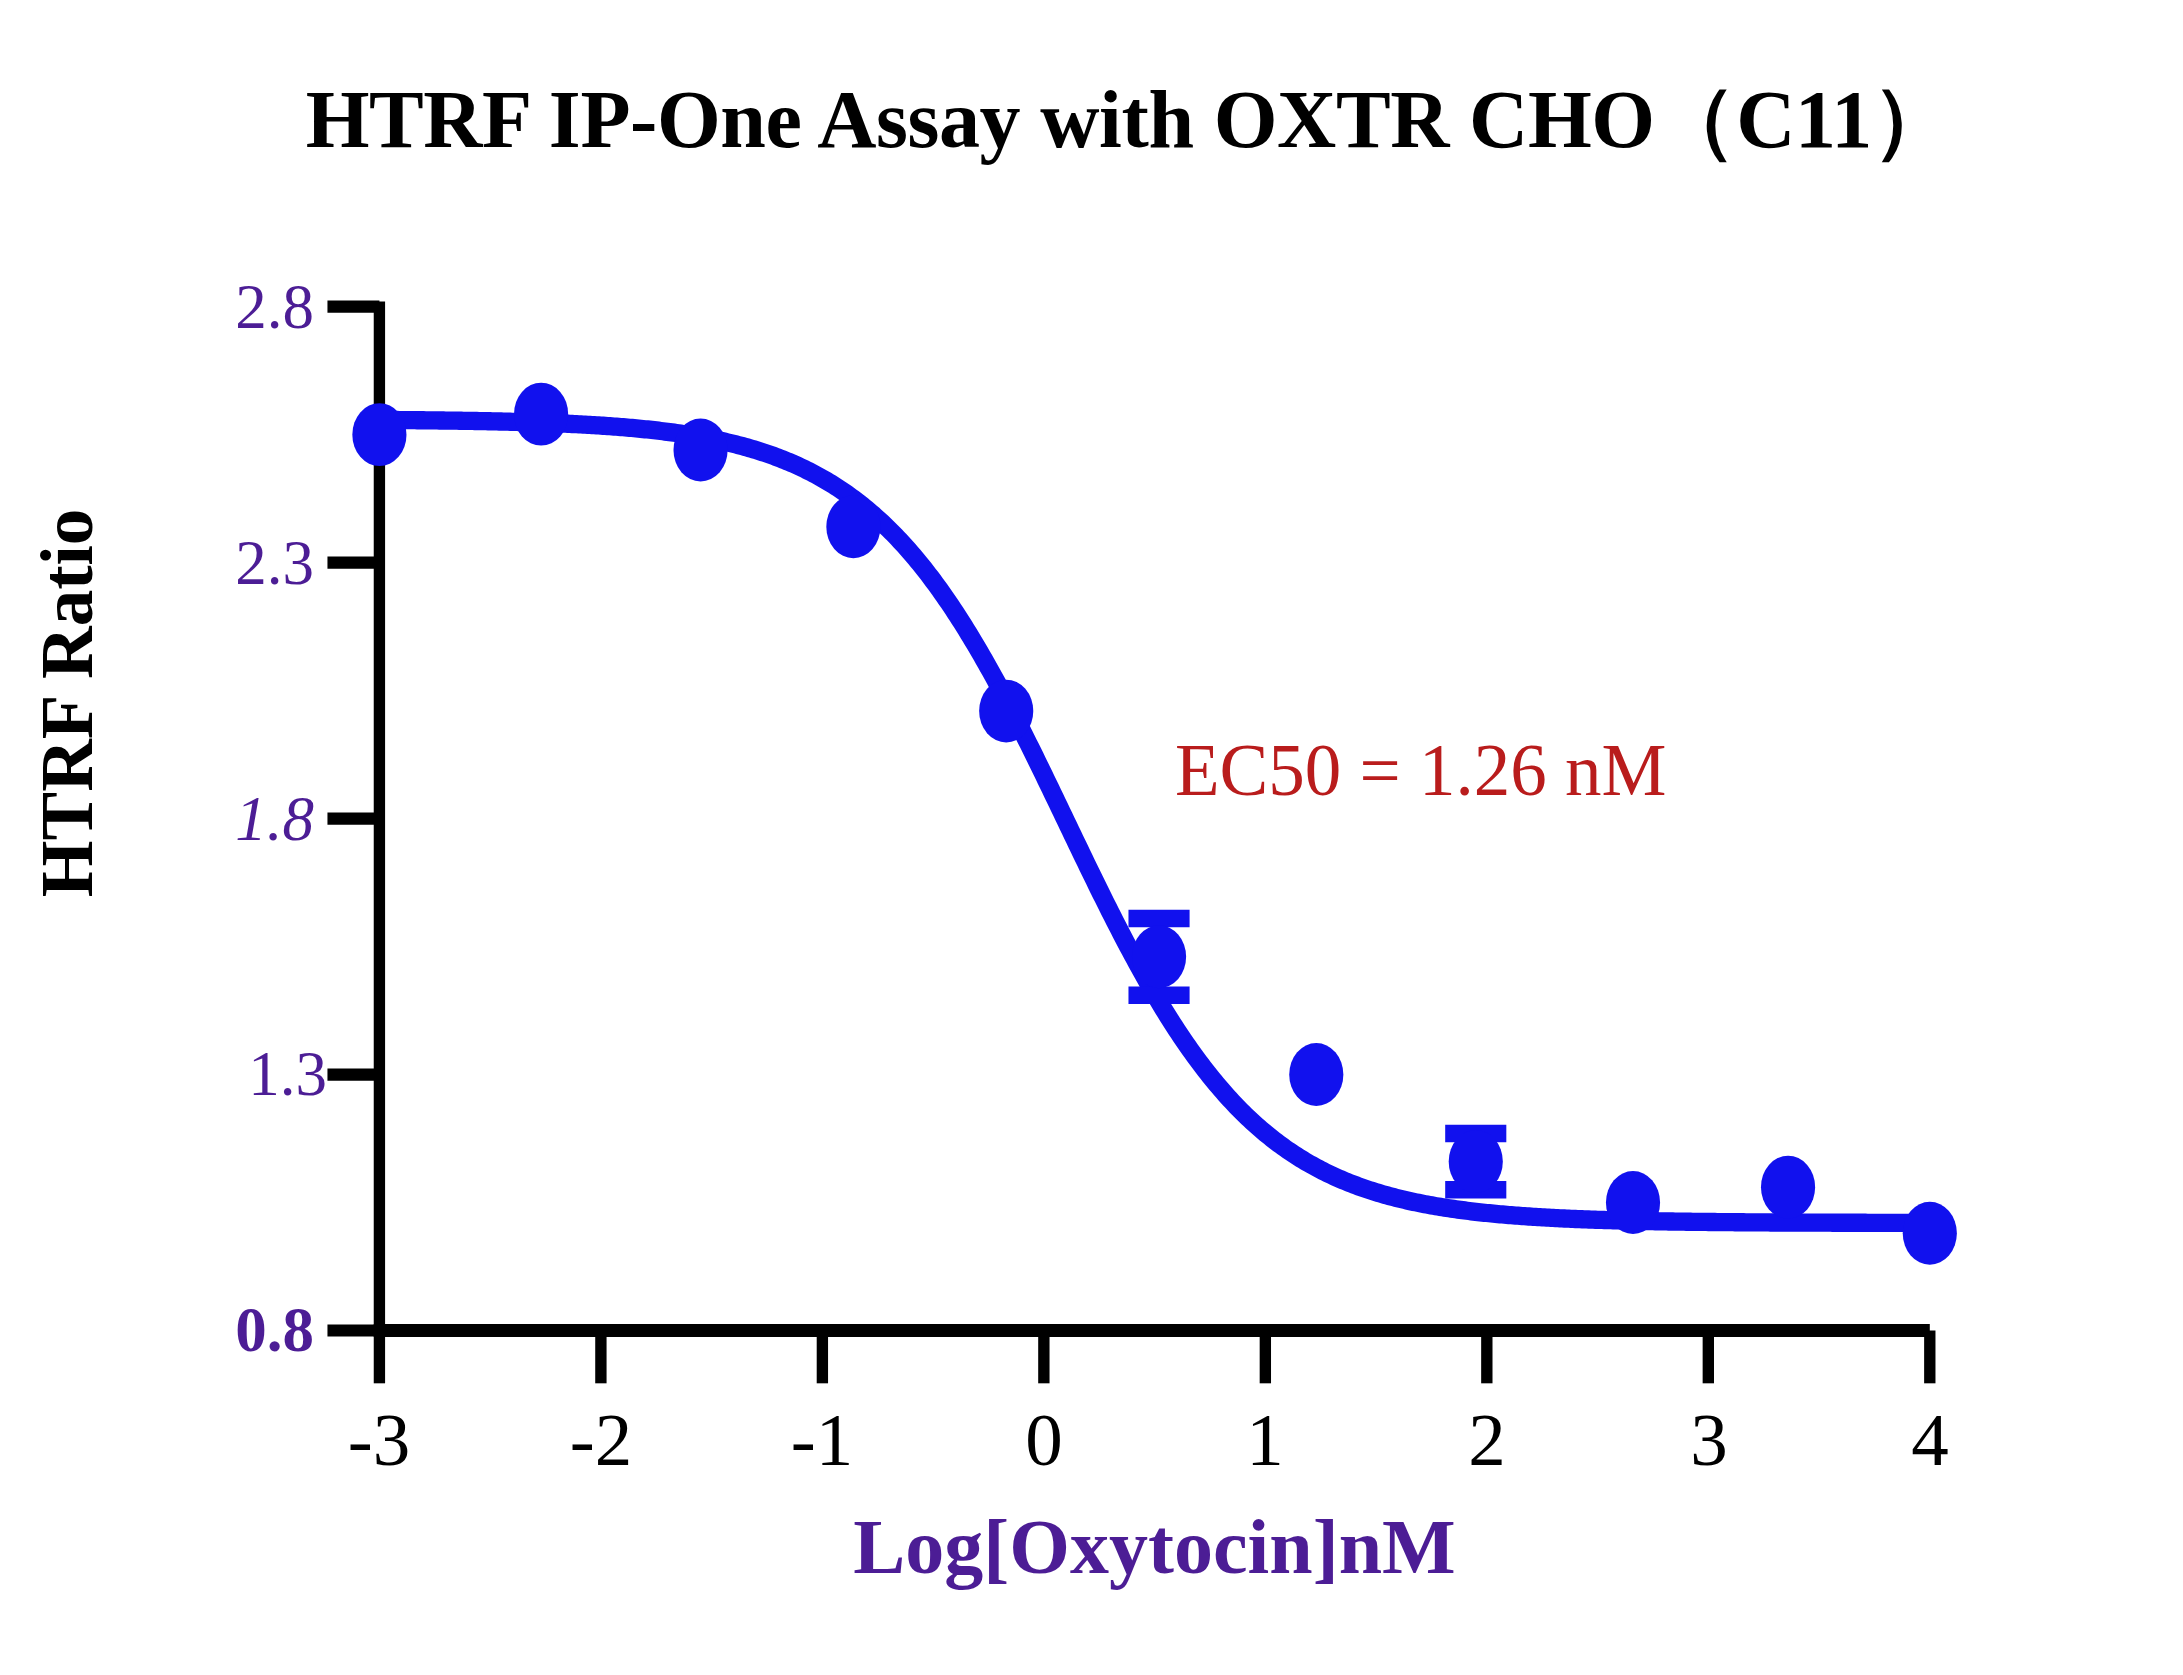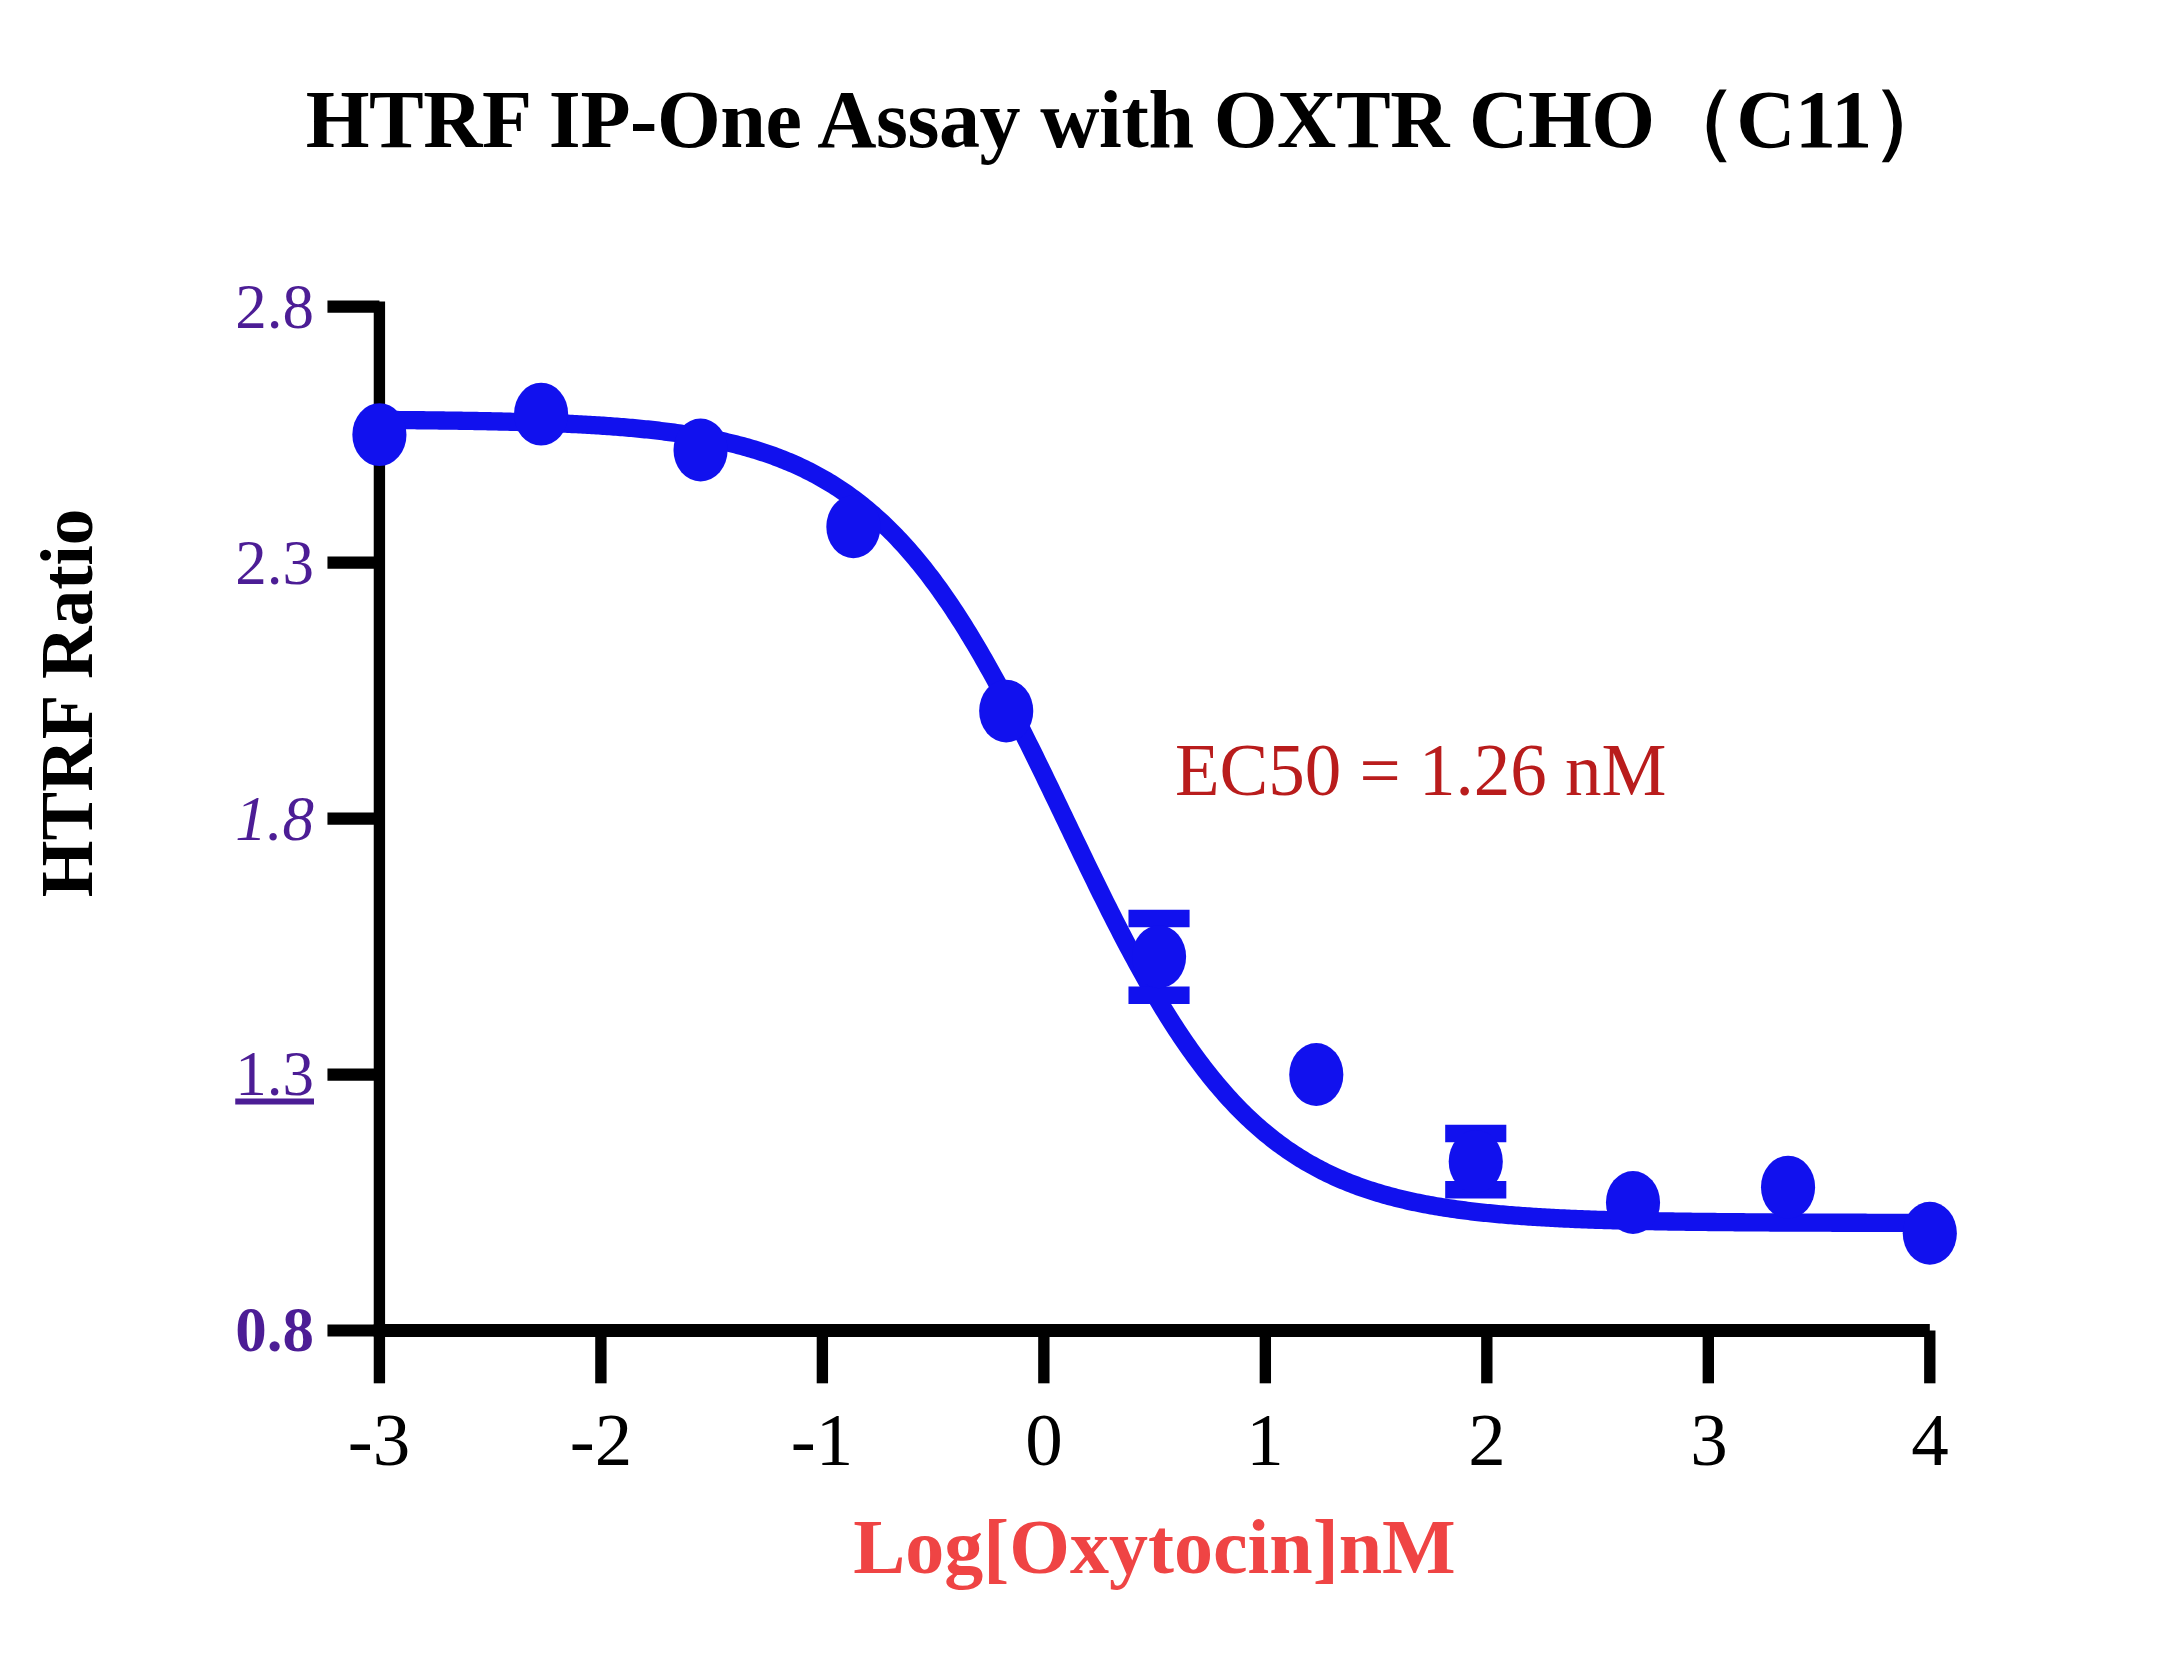--- a/index.html
+++ b/index.html
@@ -25,21 +25,21 @@
     transform:rotate(-90deg);
     transform-origin:left top;
     font-size:73px;font-weight:700;color:#000;
     text-align:center;white-space:nowrap;
   }
   #y-axis-title-inner{display:block;transform:translate(-480px,0);}
 
   #x-axis-title{
     position:absolute;left:379px;top:1502px;width:1551px;
     text-align:center;
-    font-size:78px;font-weight:700;color:#ef4444;white-space:nowrap;
+    font-size:78px;font-weight:700;color:#4c1d95;white-space:nowrap;
   }
 
   
   #plot-svg{position:absolute;left:0;top:0;width:2259px;height:1676px;}
 
   
   .ytick-label{
     position:absolute;
     font-size:63px;color:#4c1d95;
     text-align:right;white-space:nowrap;
@@ -114,21 +114,21 @@
         <ellipse cx="3014.8185714285714" cy="2460.75" rx="62" ry="72" fill="#1111ee"></ellipse>
         <ellipse cx="3380.0642857142857" cy="2660.0750000000003" rx="62" ry="72" fill="#1111ee"></ellipse>
         <ellipse cx="3740.2371428571428" cy="2753.875" rx="62" ry="72" fill="#1111ee"></ellipse>
         <ellipse cx="4095.3371428571427" cy="2718.7" rx="62" ry="72" fill="#1111ee"></ellipse>
         <ellipse cx="4420" cy="2824.225" rx="62" ry="72" fill="#1111ee"></ellipse>
       </g>
   </svg>
 
   <div id="ytick-labels">
       <div class="ytick-label" style="left: 87px; top: 1330px; width: 227px; font-weight: bold;">0.8</div>
-      <div class="ytick-label" style="left: 87px; top: 1074px; width: 227px; text-decoration: underline;">1.3</div>
+      <div class="ytick-label" style="left: 100px; top: 1074px; width: 227px;">1.3</div>
       <div class="ytick-label" style="left: 87px; top: 819px; width: 227px; font-style: italic;">1.8</div>
       <div class="ytick-label" style="left: 87px; top: 563px; width: 227px;">2.3</div>
       <div class="ytick-label" style="left: 87px; top: 307px; width: 227px;">2.8</div>
     </div>
   <div id="xtick-labels">
       <div class="xtick-label" style="left: 379px; top: 1397px;">-3</div>
       <div class="xtick-label" style="left: 601px; top: 1397px;">-2</div>
       <div class="xtick-label" style="left: 822px; top: 1397px;">-1</div>
       <div class="xtick-label" style="left: 1044px; top: 1397px;">0</div>
       <div class="xtick-label" style="left: 1265px; top: 1397px;">1</div>

